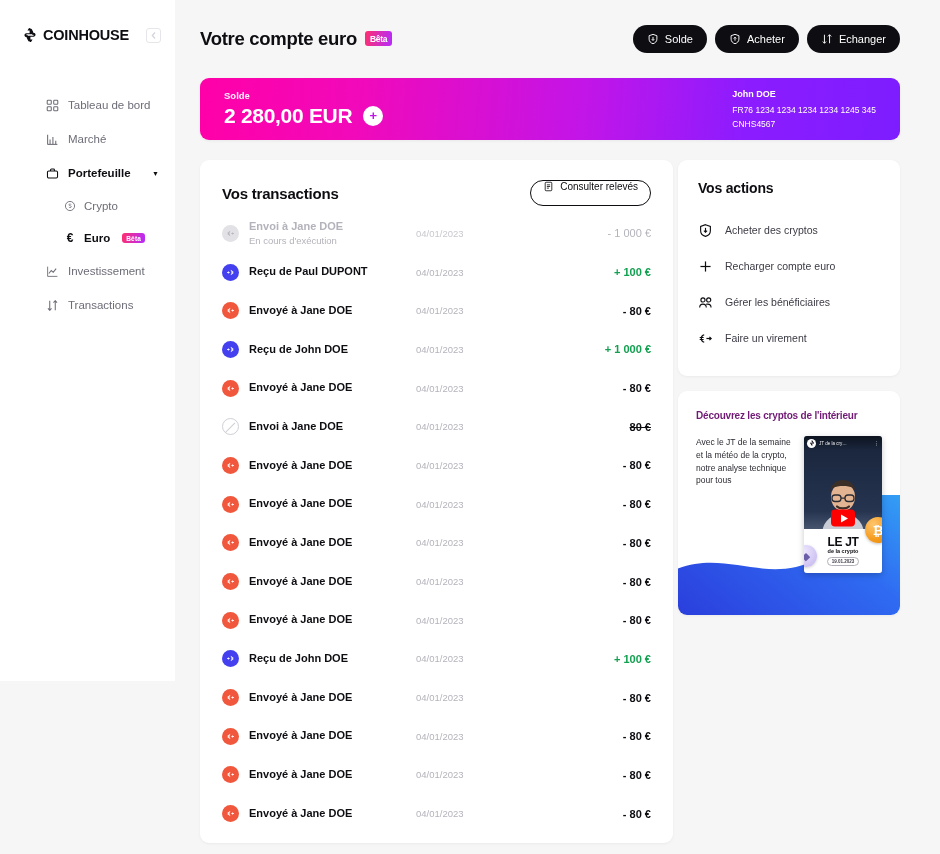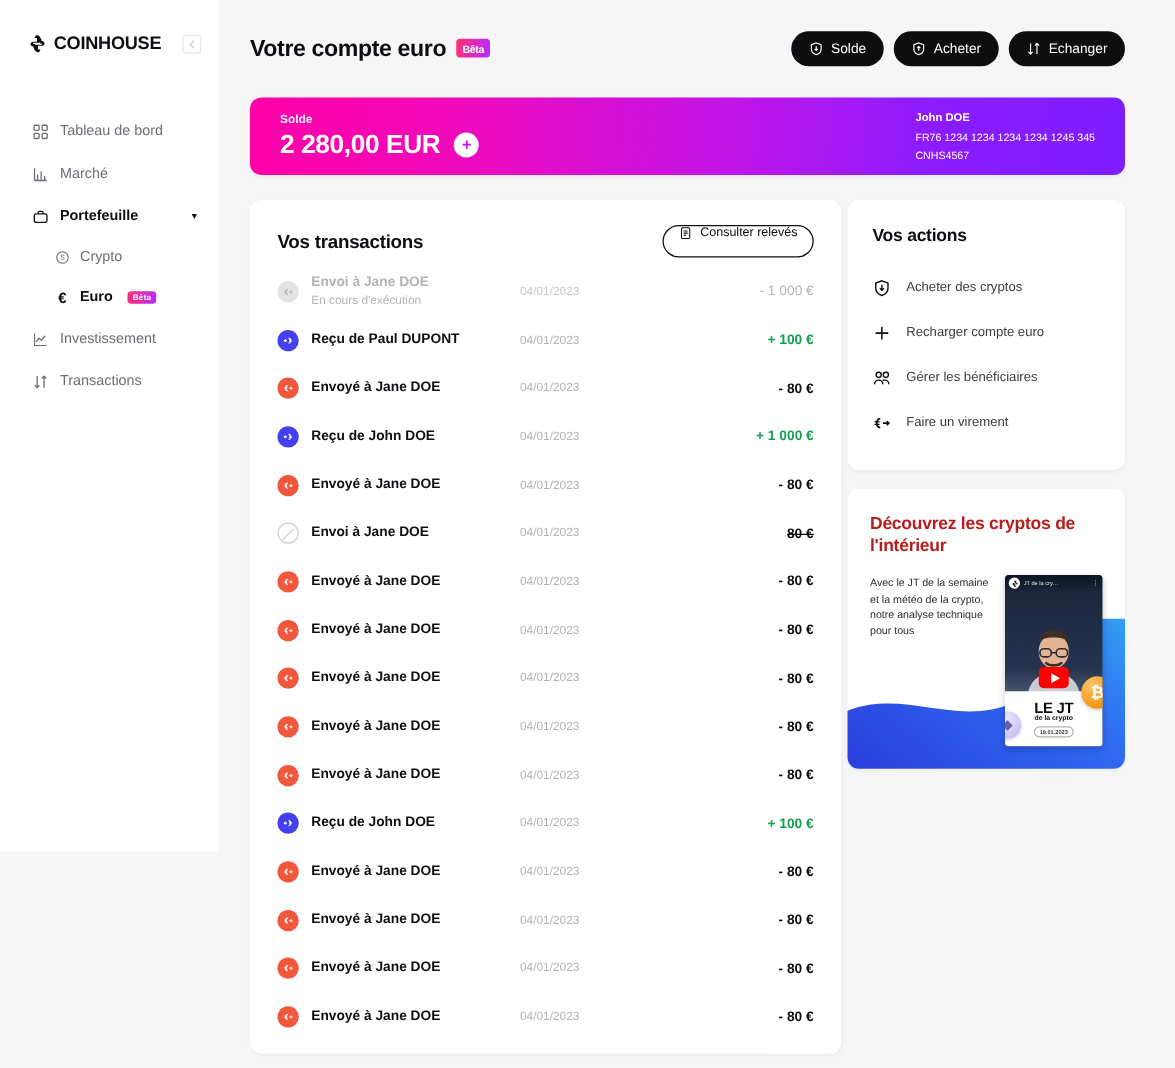--- a/index.html
+++ b/index.html
@@ -27,21 +27,21 @@
   .logo-mark { width: 16px; height: 16px; display: block; }
   .logo-text {
     font-size: 14.5px; font-weight: 700; letter-spacing: -0.2px;
     color: #0d0d12;
   }
   .collapse-btn {
     width: 15px; height: 15px; border: 1px solid #e6e6ea; border-radius: 3px;
     display: flex; align-items: center; justify-content: center;
     color: #d5d5dc; font-size: 8px; cursor: pointer; background: #fff;
   }
-  .nav { margin-top: 40px; }
+  .nav { margin-top: 40px; margin-left: 20px; }
   .nav-item {
     display: flex; align-items: center; gap: 9px;
     padding: 0 16px 0 26px; height: 34px;
     color: #6d6d78; font-size: 11.5px; cursor: pointer;
     position: relative;
   }
   .nav-item .nv-ico { width: 13px; height: 13px; flex: 0 0 13px; display:block; }
   .nav-item.strong { color: #0d0d12; font-weight: 700; }
   .nav-item .caret { margin-left: auto; font-size: 7px; color: #0d0d12; }
   .sub-item {
@@ -164,21 +164,21 @@
     display: flex; align-items: center; gap: 12px;
     height: 36px; font-size: 10.5px; color: #3b3b45; cursor: pointer;
   }
   .action-row .act-ico { width: 15px; height: 15px; flex: 0 0 15px; display:block; color:#0d0d12;}
 
   
   .promo-card {
     margin-top: 15px; padding: 18px 18px 0 18px;
     overflow: hidden; position: relative; height: 224px;
   }
-  .promo-title { font-size: 14px; font-weight: 700; color: #b91c1c; line-height: 1.32; letter-spacing:-0.2px;}
+  .promo-title { font-size: 10px; font-weight: 700; color: #701a75; line-height: 1.32; letter-spacing:-0.2px;}
   .promo-body { display: flex; margin-top: 14px; gap: 8px; position: relative; z-index: 3;}
   .promo-text { font-size: 8.5px; line-height: 1.5; color: #2b2b33; width: 108px; }
   .promo-wave {
     position: absolute; left: -10px; bottom: -30px; width: 260px; height: 150px;
     z-index: 1;
   }
   .video-thumb {
     width: 78px; height: 137px; border-radius: 3px; overflow: hidden;
     position: relative; z-index: 4; flex: 0 0 78px;
     background: linear-gradient(180deg,#18243a 0%,#263450 55%,#9aa6b8 100%);

